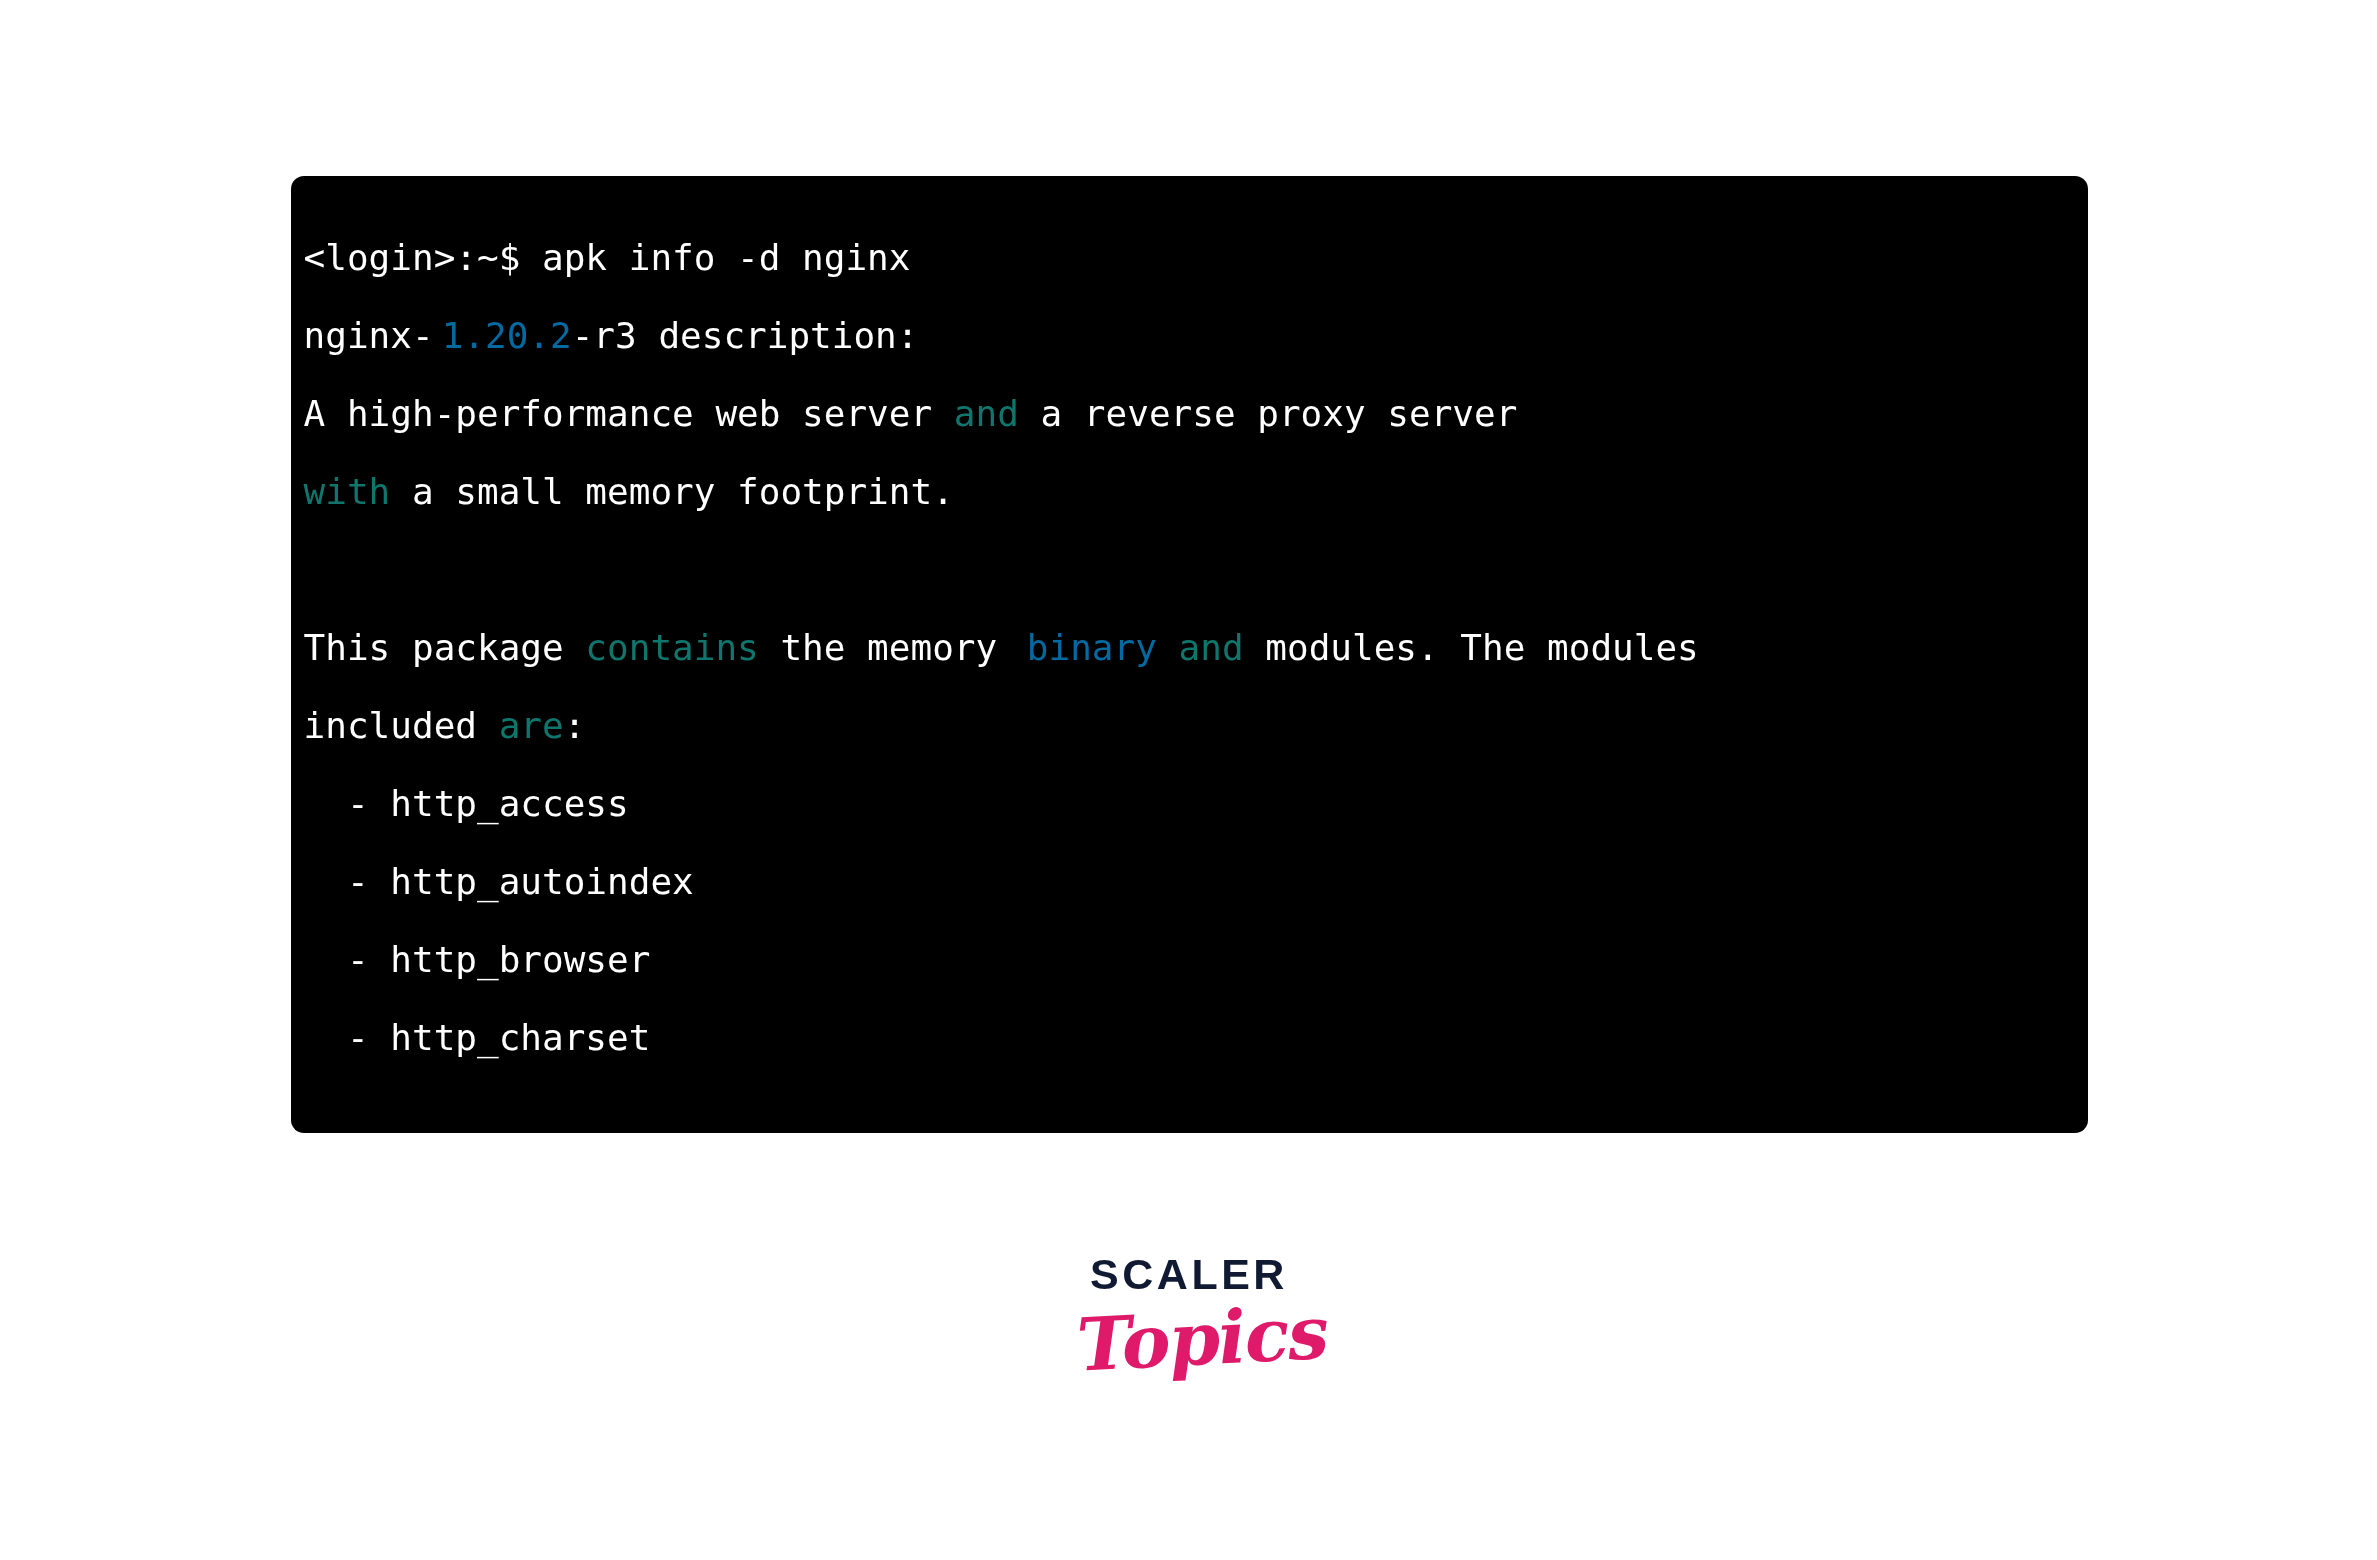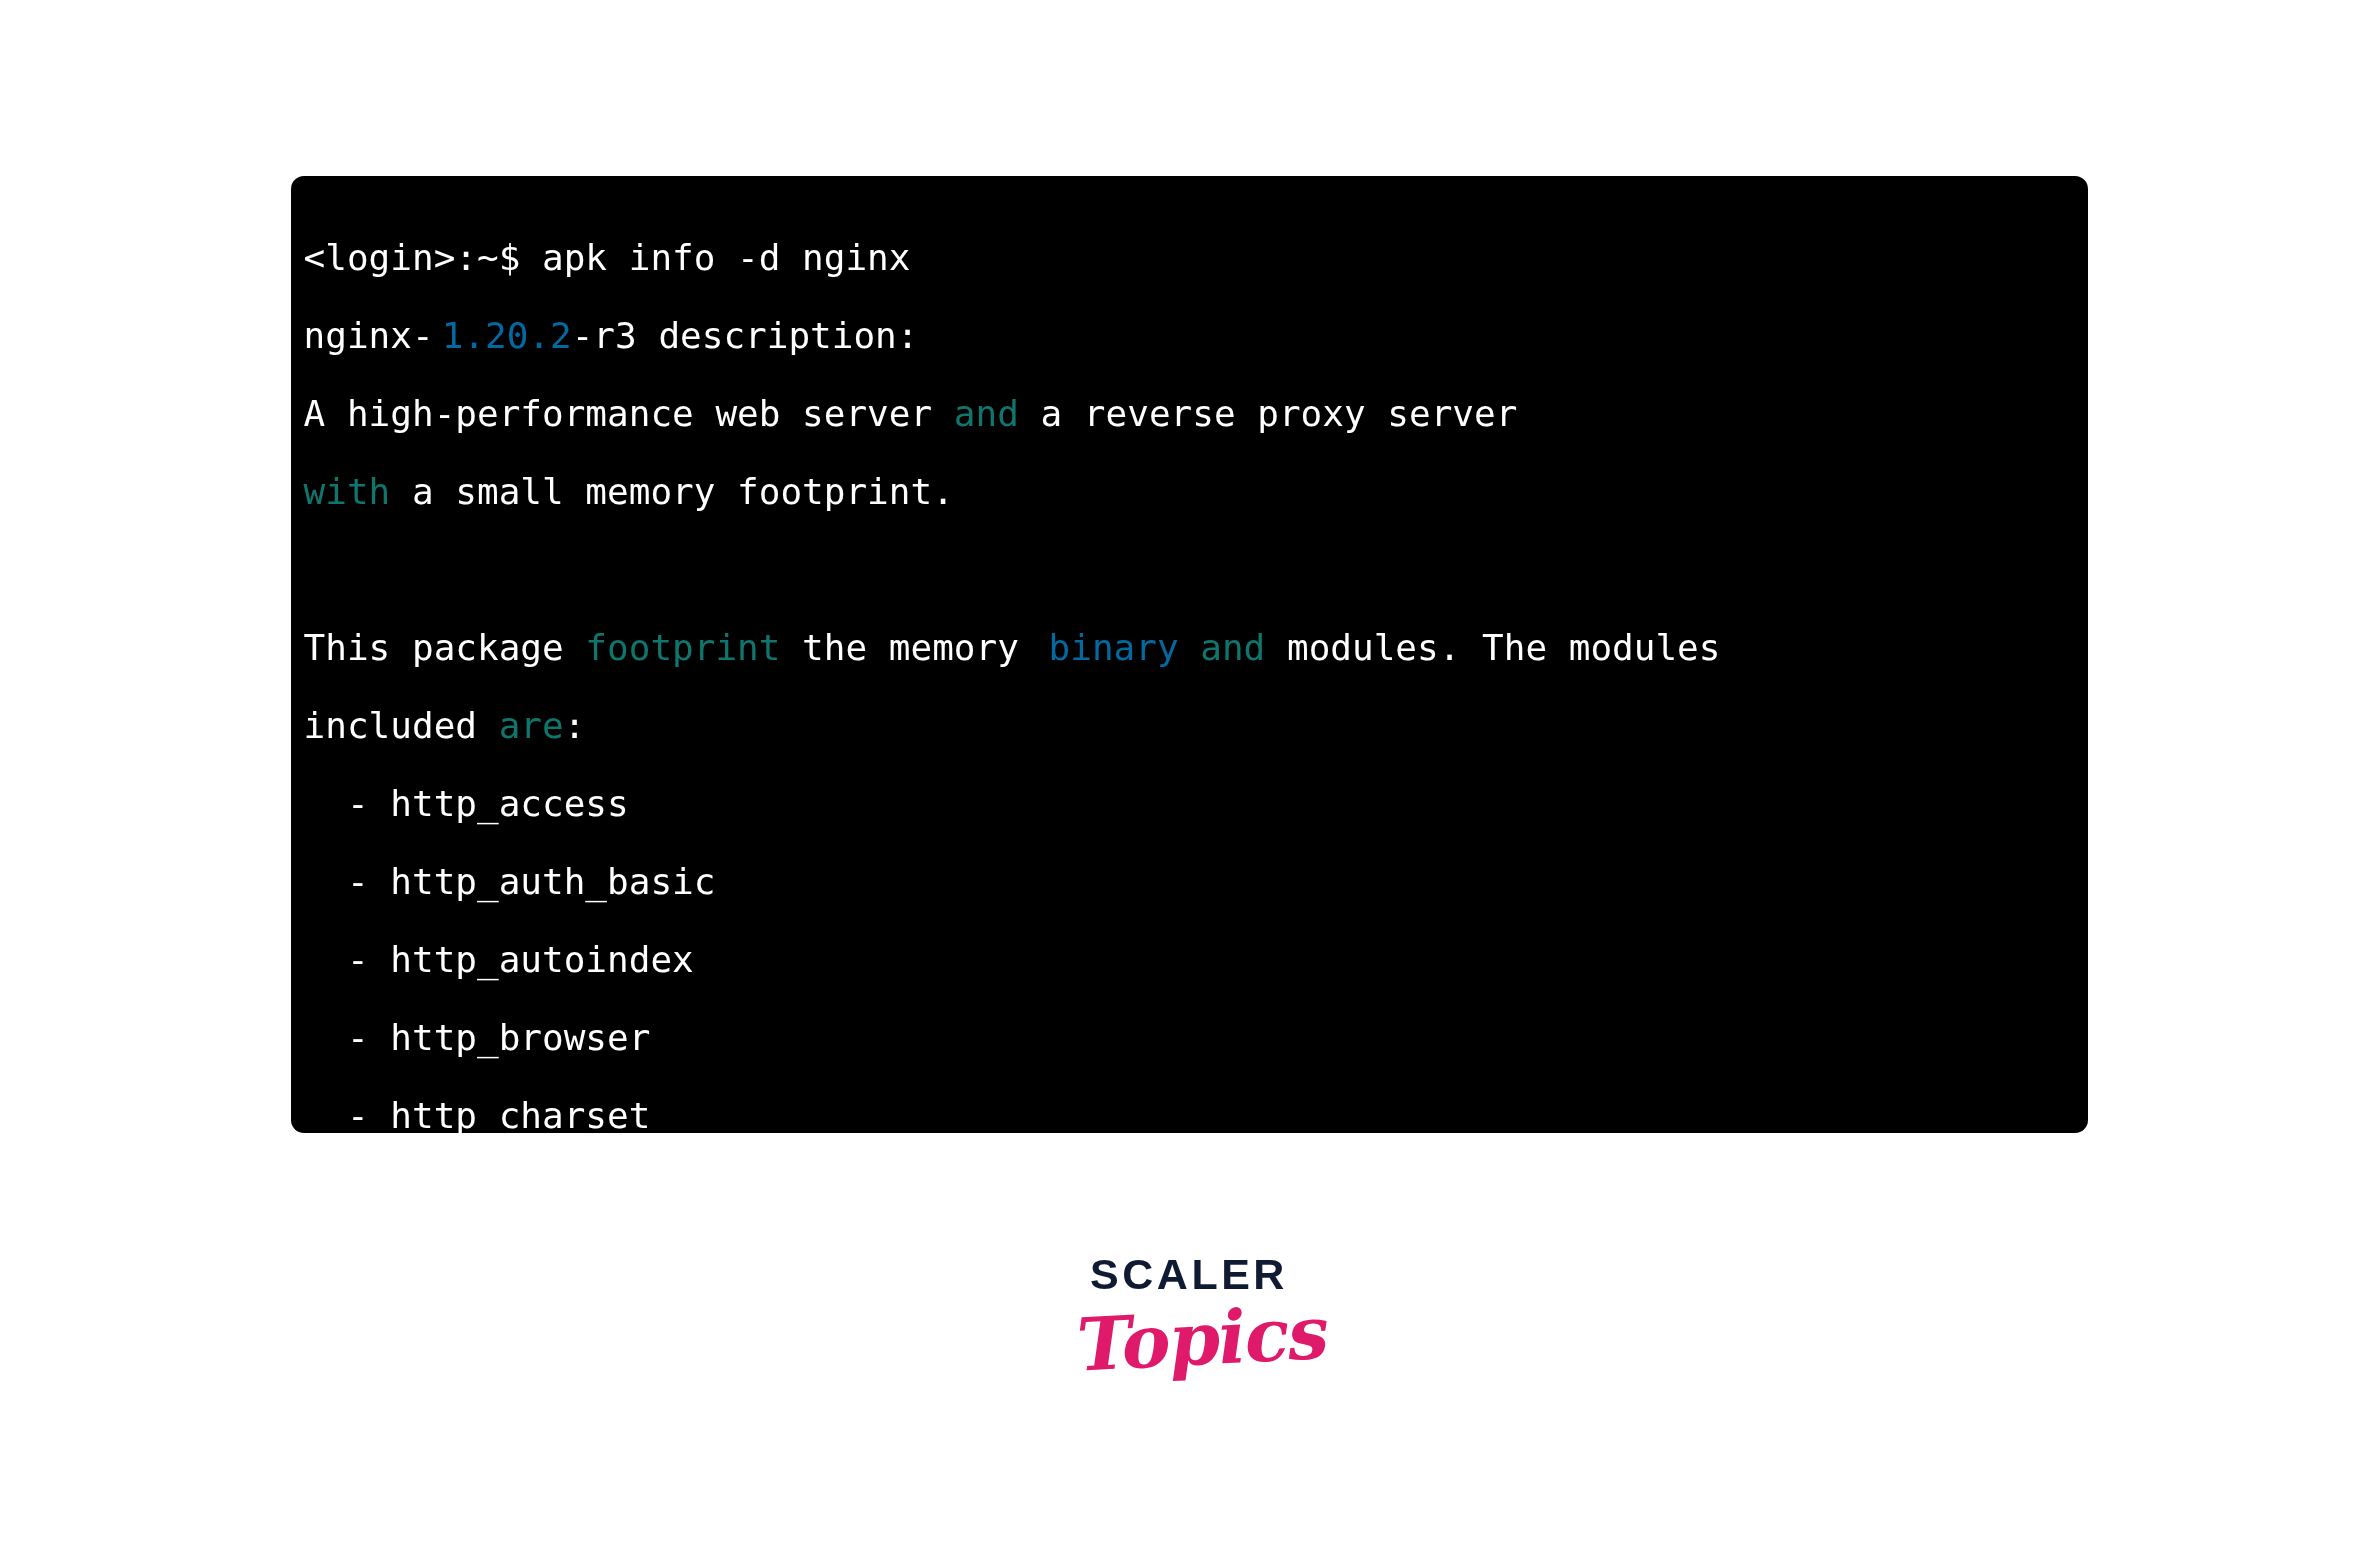--- a/index.html
+++ b/index.html
@@ -76,24 +76,23 @@
 </head>
 <body>
 
 <div id="terminal">
   <div id="terminal-lines">
       <div class="term-line"><span class="tok-white">&lt;login&gt;:~$ apk info -d nginx</span></div>
       <div class="term-line"><span class="tok-white">nginx-</span><span class="tok-pink">1.20.2</span><span class="tok-white">-r3 description:</span></div>
       <div class="term-line"><span class="tok-white">A high-performance web server </span><span class="tok-blue">and</span><span class="tok-white"> a reverse proxy server</span></div>
       <div class="term-line"><span class="tok-blue">with</span><span class="tok-white"> a small memory footprint.</span></div>
       <div class="term-line"><span class="tok-white"> </span></div>
-      <div class="term-line"><span class="tok-white">This package </span><span class="tok-blue">footprint</span><span class="tok-white"> the memory </span><span class="tok-pink">binary</span><span class="tok-white"> </span><span class="tok-blue">and</span><span class="tok-white"> modules. The modules</span></div>
+      <div class="term-line"><span class="tok-white">This package </span><span class="tok-blue">contains</span><span class="tok-white"> the memory </span><span class="tok-pink">binary</span><span class="tok-white"> </span><span class="tok-blue">and</span><span class="tok-white"> modules. The modules</span></div>
       <div class="term-line"><span class="tok-white">included </span><span class="tok-blue">are</span><span class="tok-white">:</span></div>
       <div class="term-line"><span class="tok-white">  - http_access</span></div>
-      <div class="term-line"><span class="tok-white">  - http_auth_basic</span></div>
       <div class="term-line"><span class="tok-white">  - http_autoindex</span></div>
       <div class="term-line"><span class="tok-white">  - http_browser</span></div>
       <div class="term-line"><span class="tok-white">  - http_charset</span></div>
     </div>
 </div>
 
 <div id="logo">
   <span id="logo-scaler">SCALER</span>
   <span id="logo-topics">Topics</span>
 </div>

